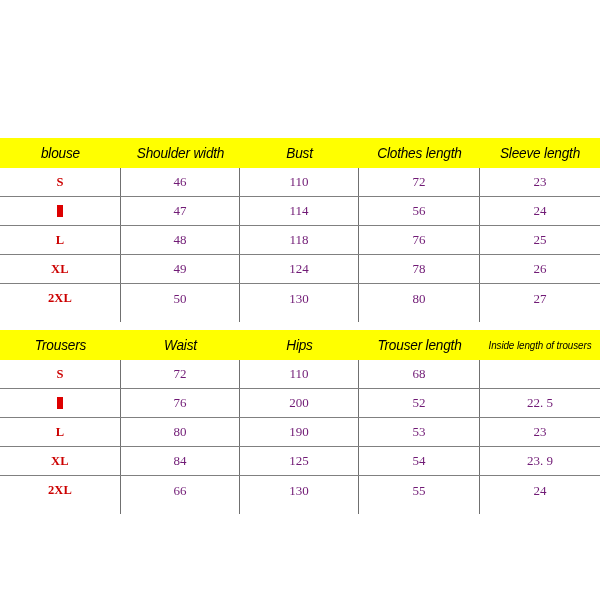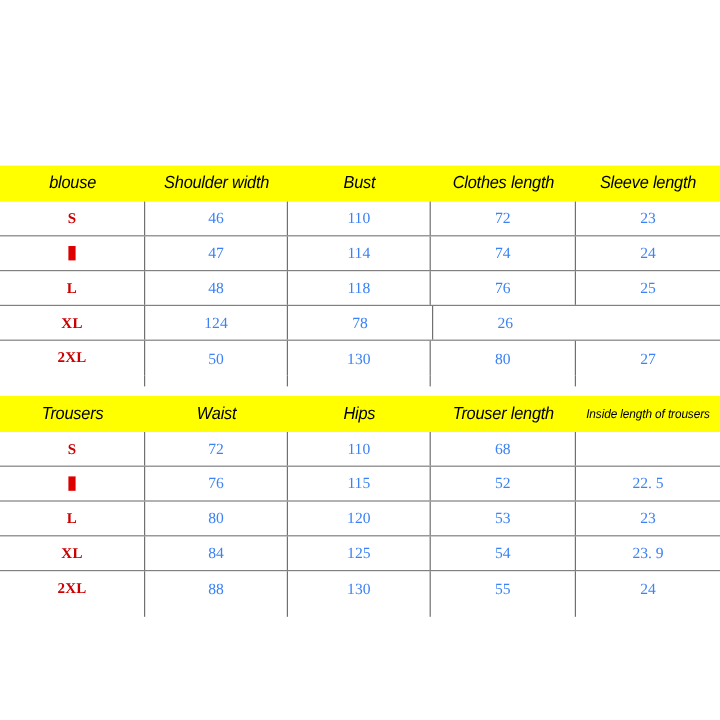--- a/index.html
+++ b/index.html
@@ -80,21 +80,21 @@
   .tr:last-child { border-bottom: none; }
 
   .td {
     display: flex;
     align-items: center;
     justify-content: center;
     height: 100%;
     box-sizing: border-box;
     font-family: "Liberation Serif", serif;
     font-size: 13px;
-    color: #3b82f6;
+    color: #701a75;
     white-space: nowrap;
   }
   
   .td.c0, .td.c1, .td.c2, .td.c3 {
     border-right: 1px solid #707070;
   }
 
   
   .td.size {
     color: #cc0000;
@@ -150,32 +150,33 @@
           <div class="td c2">110</div>
           <div class="td c3">72</div>
           <div class="td c4">23</div>
         </div>
         <div class="tr">
           <div class="td size c0">
             <span class="tofu"></span>
           </div>
           <div class="td c1">47</div>
           <div class="td c2">114</div>
-          <div class="td c3">74</div>
+          <div class="td c3">56</div>
           <div class="td c4">24</div>
         </div>
         <div class="tr">
           <div class="td size c0">L</div>
           <div class="td c1">48</div>
           <div class="td c2">118</div>
           <div class="td c3">76</div>
           <div class="td c4">25</div>
         </div>
         <div class="tr">
           <div class="td size c0">XL</div>
+          <div class="td c1">49</div>
           <div class="td c2">124</div>
           <div class="td c3">78</div>
           <div class="td c4">26</div>
         </div>
         <div class="tr">
           <div class="td size c0">2XL</div>
           <div class="td c1">50</div>
           <div class="td c2">130</div>
           <div class="td c3">80</div>
           <div class="td c4">27</div>
@@ -201,41 +202,41 @@
           <div class="td size c0">S</div>
           <div class="td c1">72</div>
           <div class="td c2">110</div>
           <div class="td c3">68</div>
         </div>
         <div class="tr">
           <div class="td size c0">
             <span class="tofu"></span>
           </div>
           <div class="td c1">76</div>
-          <div class="td c2">115</div>
+          <div class="td c2">200</div>
           <div class="td c3">52</div>
           <div class="td c4">22. 5</div>
         </div>
         <div class="tr">
           <div class="td size c0">L</div>
           <div class="td c1">80</div>
-          <div class="td c2">120</div>
+          <div class="td c2">190</div>
           <div class="td c3">53</div>
           <div class="td c4">23</div>
         </div>
         <div class="tr">
           <div class="td size c0">XL</div>
           <div class="td c1">84</div>
           <div class="td c2">125</div>
           <div class="td c3">54</div>
           <div class="td c4">23. 9</div>
         </div>
         <div class="tr">
           <div class="td size c0">2XL</div>
-          <div class="td c1">88</div>
+          <div class="td c1">66</div>
           <div class="td c2">130</div>
           <div class="td c3">55</div>
           <div class="td c4">24</div>
         </div>
       </div>
       <div class="divider-tail" style="position: relative;">
         <span class="dt0"></span>
         <span class="dt1"></span>
         <span class="dt2"></span>
         <span class="dt3"></span>

